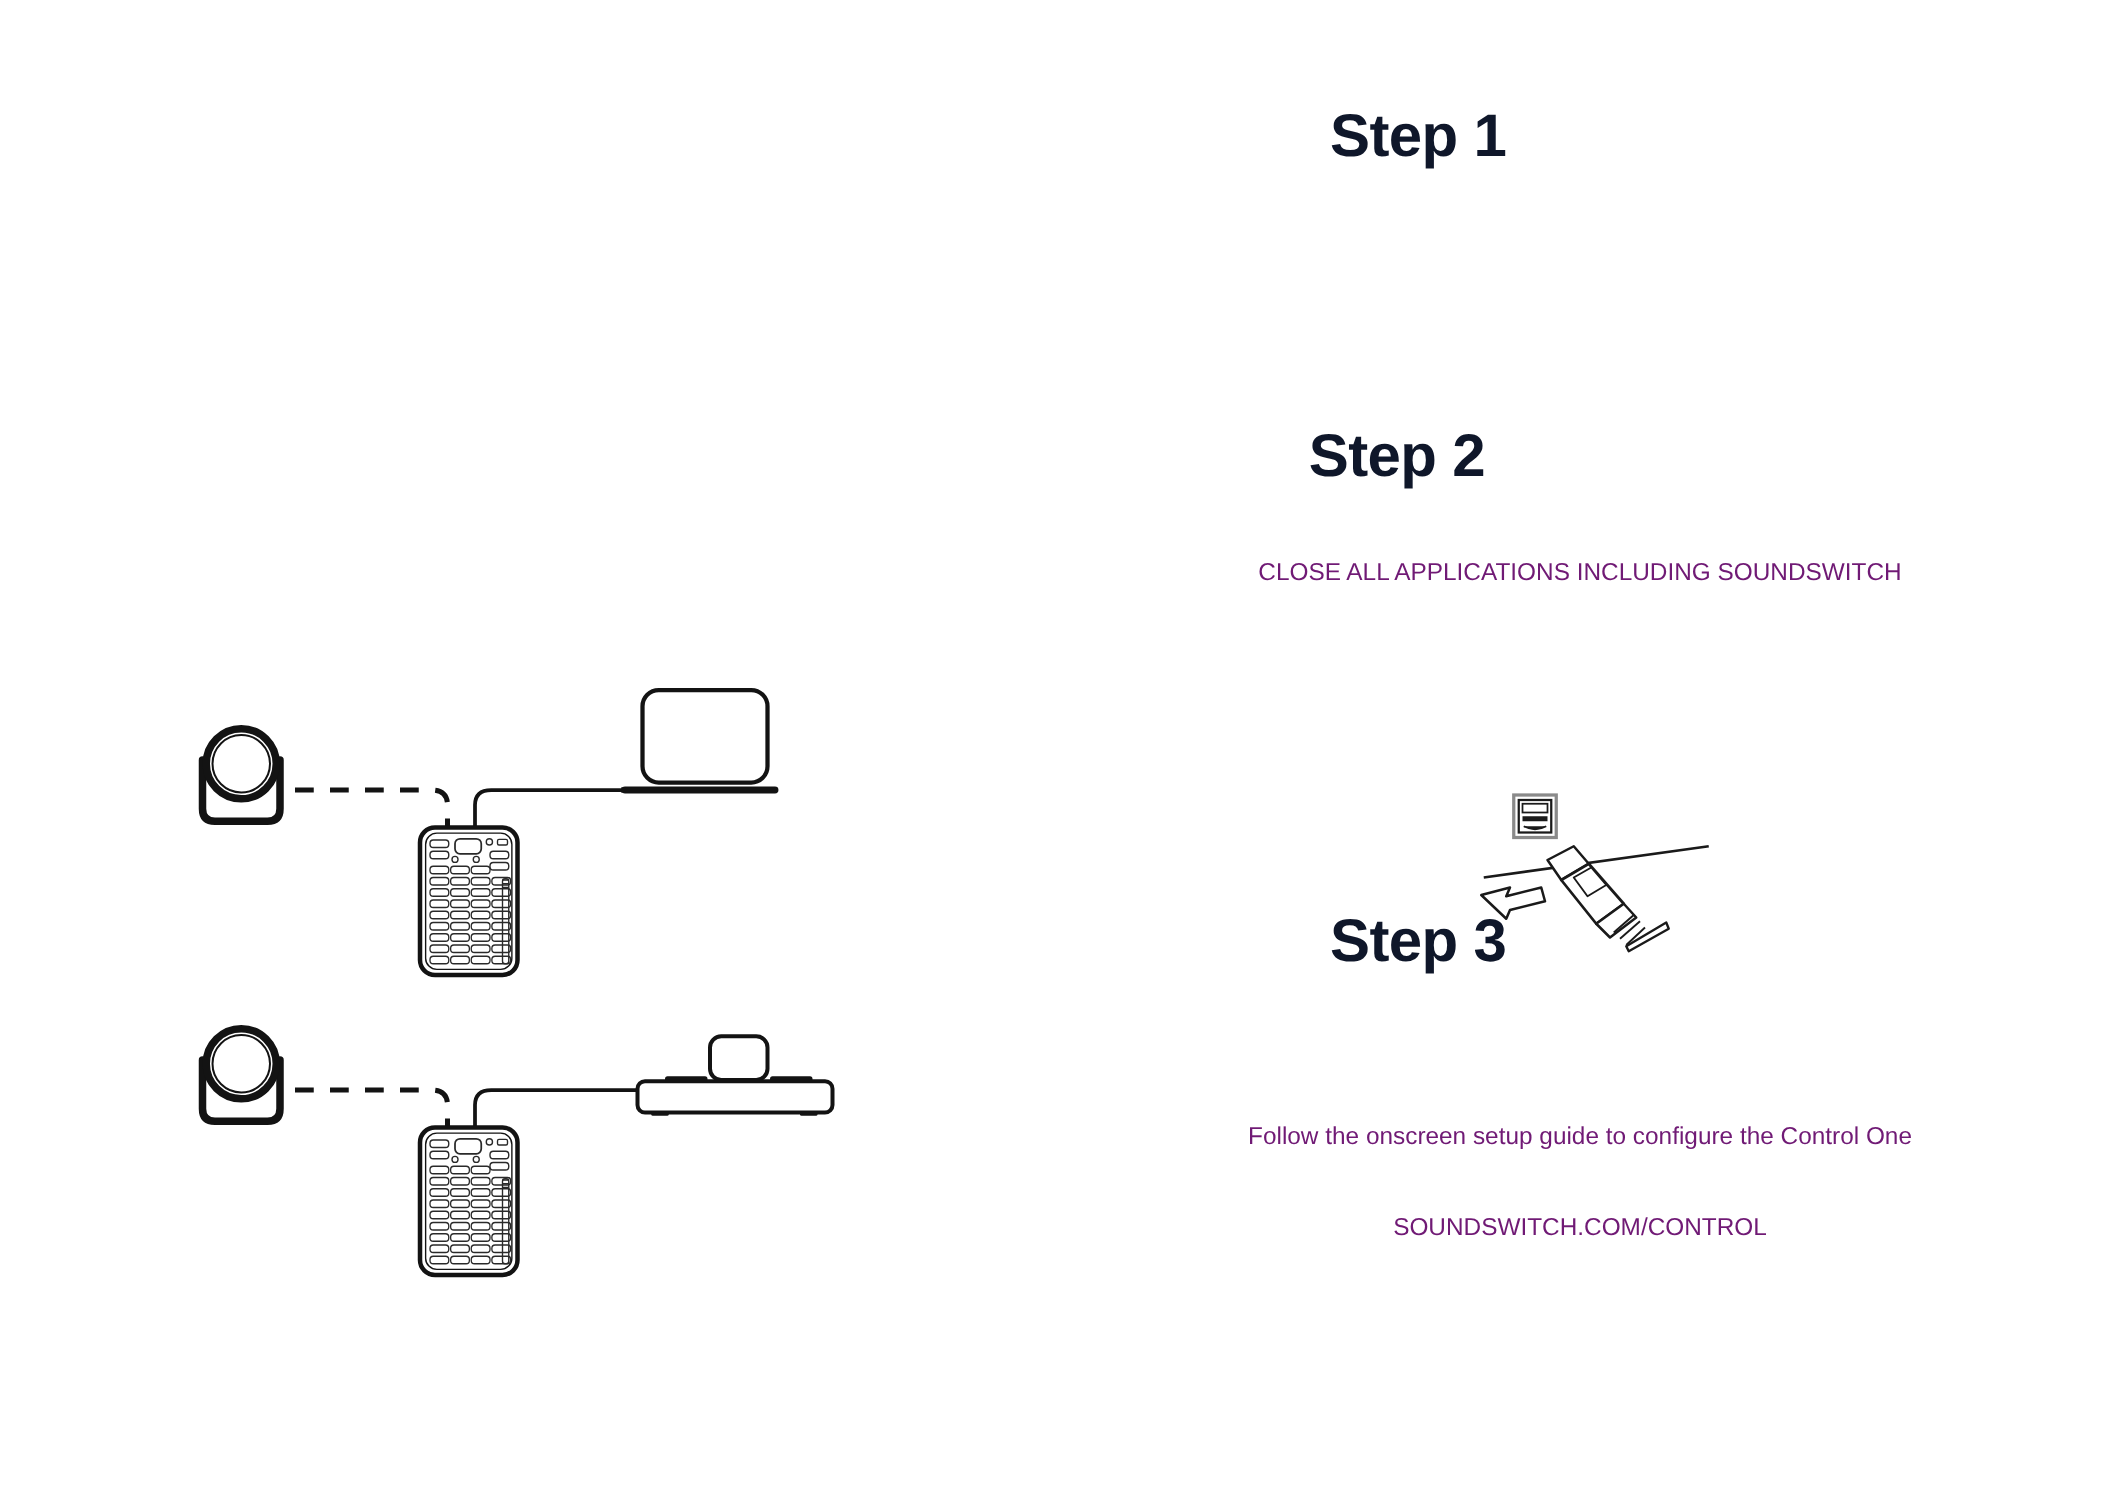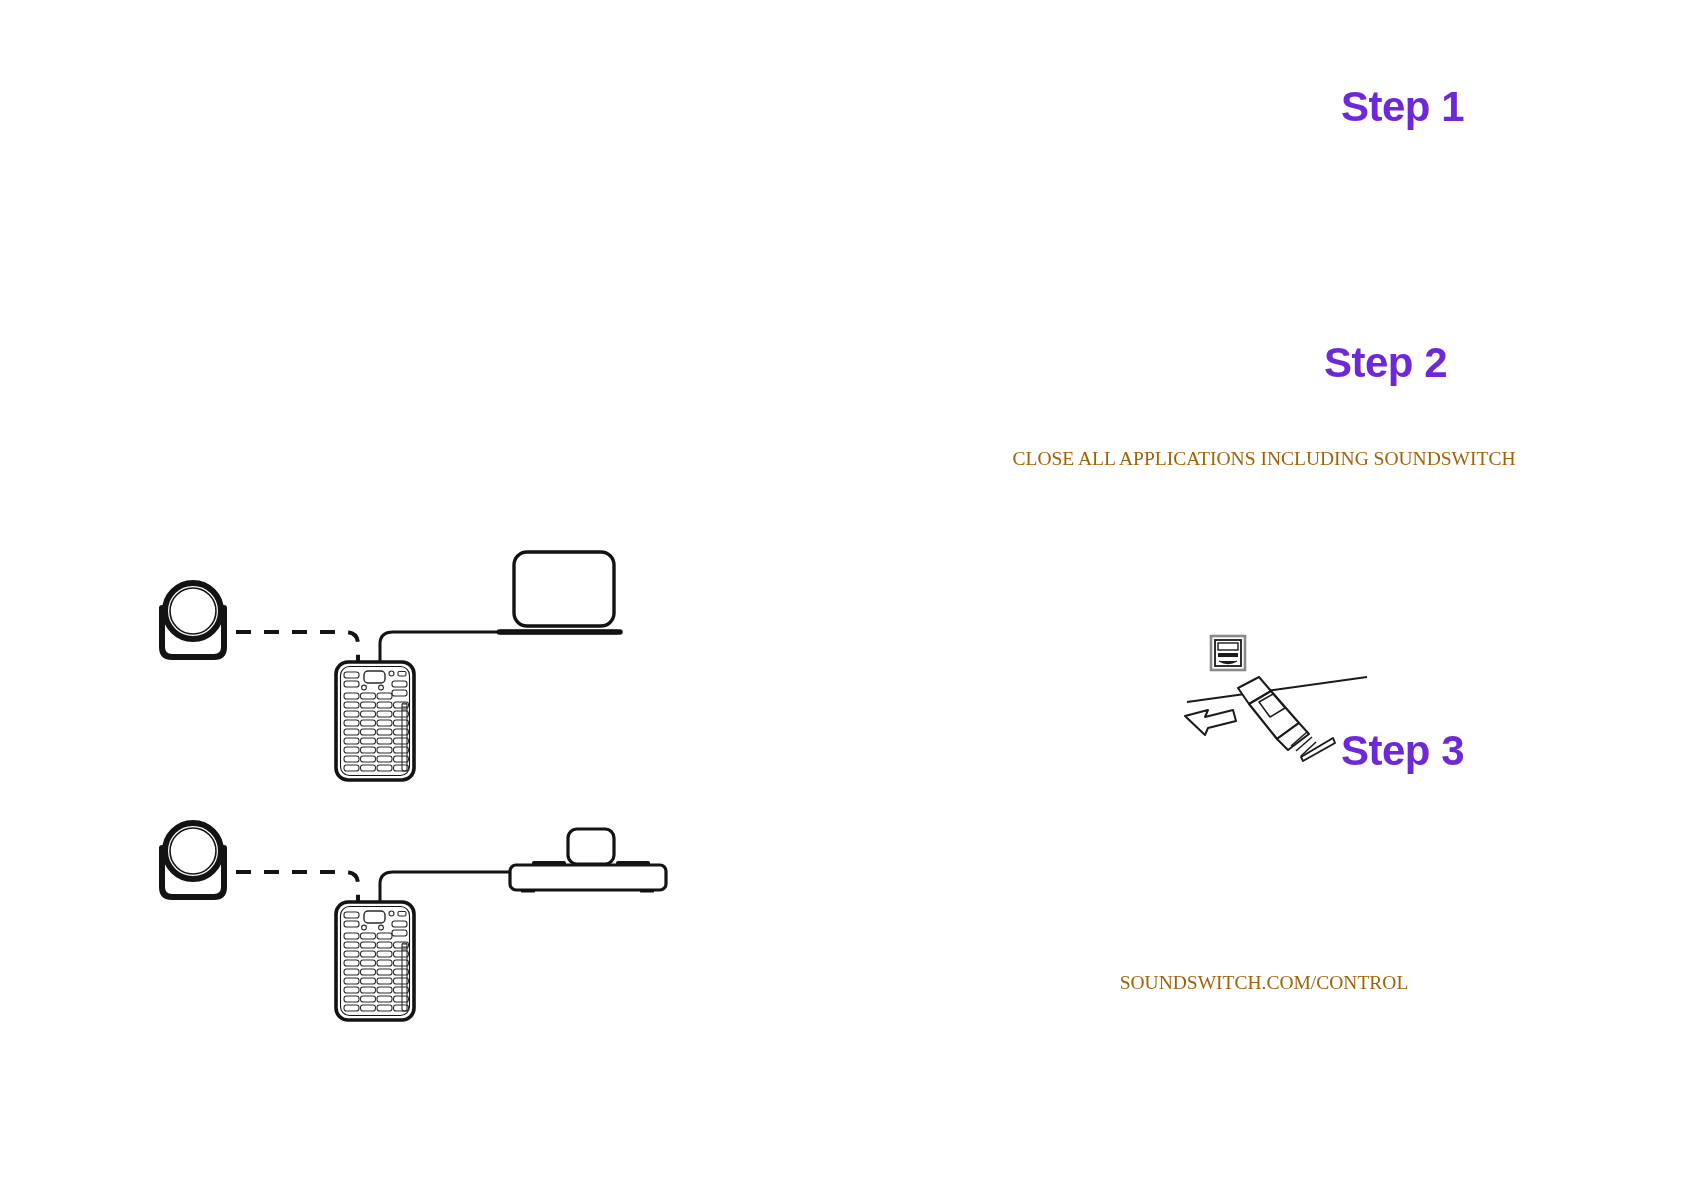--- a/index.html
+++ b/index.html
@@ -17,34 +17,34 @@
     height: 1191px;
     background: #ffffff;
     overflow: hidden;
   }
 
   
   .step-heading {
     position: absolute;
     font-family: "Liberation Sans", sans-serif;
     font-weight: bold;
-    font-size: 42px;
+    font-size: 48px;
     letter-spacing: -0.5px;
-    color: #6d28d9;
+    color: #0f172a;
     white-space: nowrap;
-    text-align: right;
+    text-align: left;
     width: 400px;
     line-height: 1;
   }
   .body-text {
     position: absolute;
-    font-family: Liberation Serif, serif;
+    font-family: Liberation Sans, sans-serif;
     font-weight: normal;
     font-size: 19.5px;
-    color: #a16207;
+    color: #701a75;
     white-space: nowrap;
     text-align: center;
     width: 800px;
     line-height: 1;
   }
 
   #step1-heading { left: 1064px; top: 86px; }
   #step2-heading { left: 1047px; top: 342px; }
   #step3-heading { left: 1064px; top: 730px; }
 
@@ -68,20 +68,21 @@
 <div id="page">
 
   <div class="step-heading" id="step1-heading">Step 1</div>
 
   <div class="step-heading" id="step2-heading">Step 2</div>
 
   <div class="step-heading" id="step3-heading">Step 3</div>
 
   <div class="body-text" id="close-apps-text">CLOSE ALL APPLICATIONS INCLUDING SOUNDSWITCH</div>
 
+  <div class="body-text" id="follow-guide-text">Follow the onscreen setup guide to configure the Control One</div>
 
   <div class="body-text" id="url-text">SOUNDSWITCH.COM/CONTROL</div>
 
   <div class="art" id="diagram-row-top">
     <svg width="560" height="250" viewBox="0 0 560 250">
 
       <g fill="none" stroke="#131313" stroke-linecap="round" stroke-linejoin="round">
 
         <path d="M22 28 L22 67 Q22 77 32 77 L74 77 Q84 77 84 67 L84 28" stroke-width="6"></path>
 

